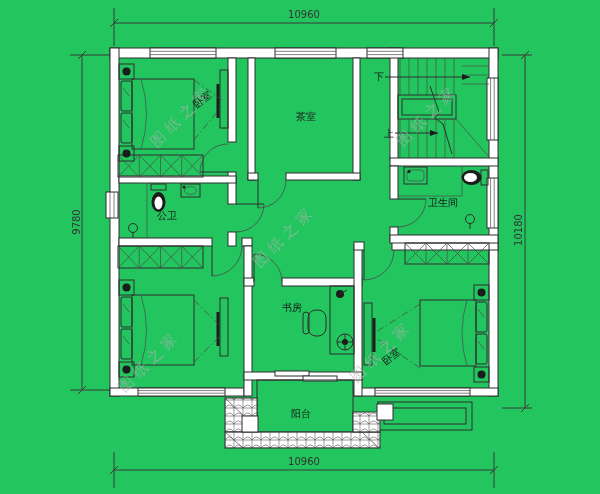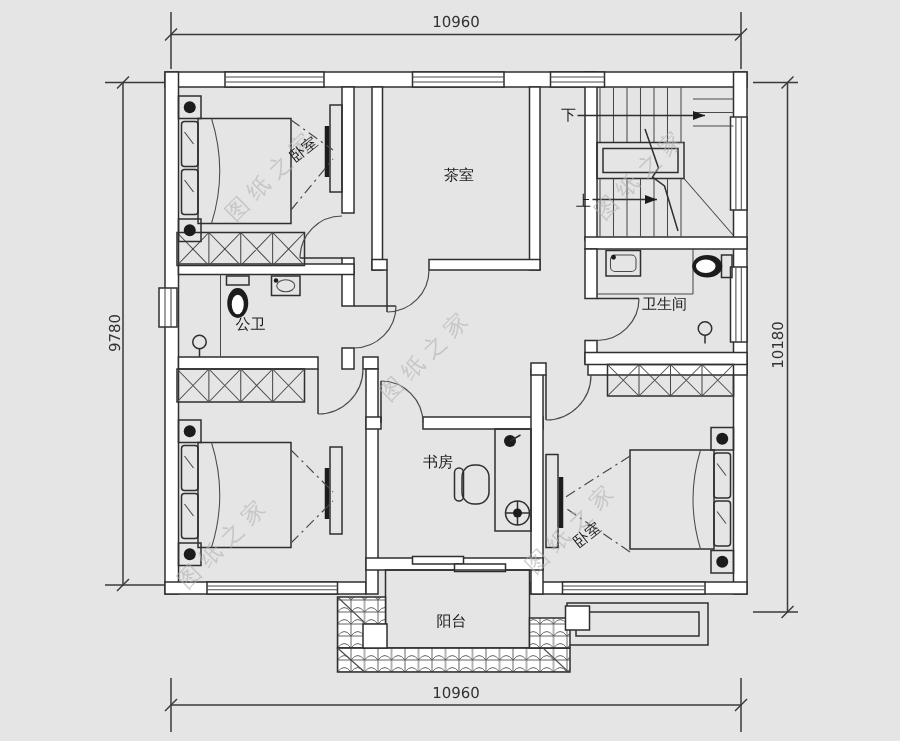--- a/index.html
+++ b/index.html
@@ -1,16 +1,16 @@
 <!DOCTYPE html>
 <html><head>
 <meta charset="utf-8">
 <style>
   html,body{margin:0;padding:0;background:#fff;}
-  #plan{position:relative;width:600px;height:494px;background:#e5e5e5;overflow:hidden;
+  #plan{position:relative;width:600px;height:494px;background:#22c55e;overflow:hidden;
         font-family:"DejaVu Sans","Liberation Sans",sans-serif;}
   svg{position:absolute;left:0;top:0;}
   text{font-family:"DejaVu Sans","Liberation Sans",sans-serif;}
   .wall{fill:#ffffff;stroke:#2f2f2f;stroke-width:1;}
   .thin{fill:none;stroke:#2f2f2f;stroke-width:1;}
   .thin06{fill:none;stroke:#4a4a4a;stroke-width:0.7;}
   .winrect{fill:#ffffff;stroke:#2f2f2f;stroke-width:1;}
   .dark{fill:#1c1c1c;stroke:none;}
   .dimline{stroke:#3a3a3a;stroke-width:1;fill:none;}
   .dimtext{font-size:10px;fill:#333;}

